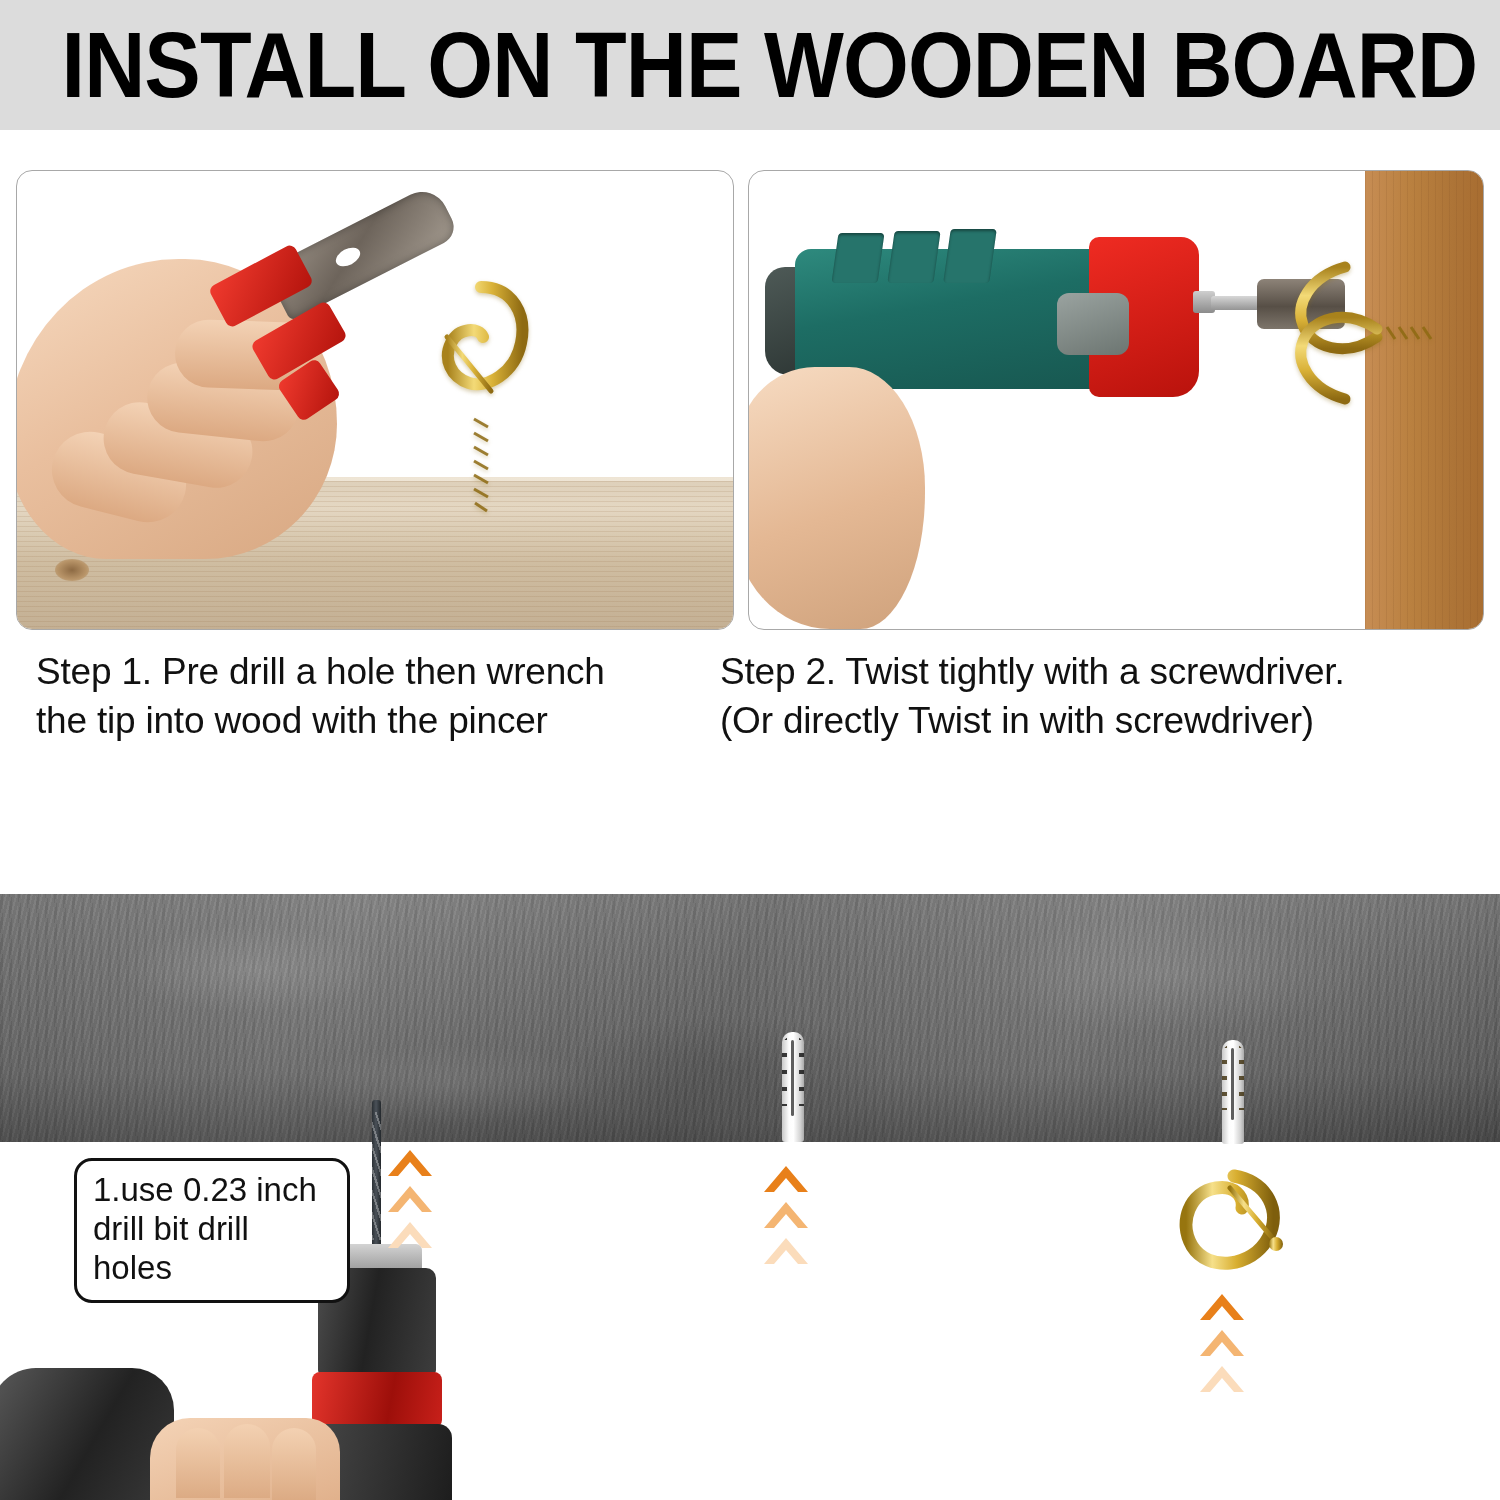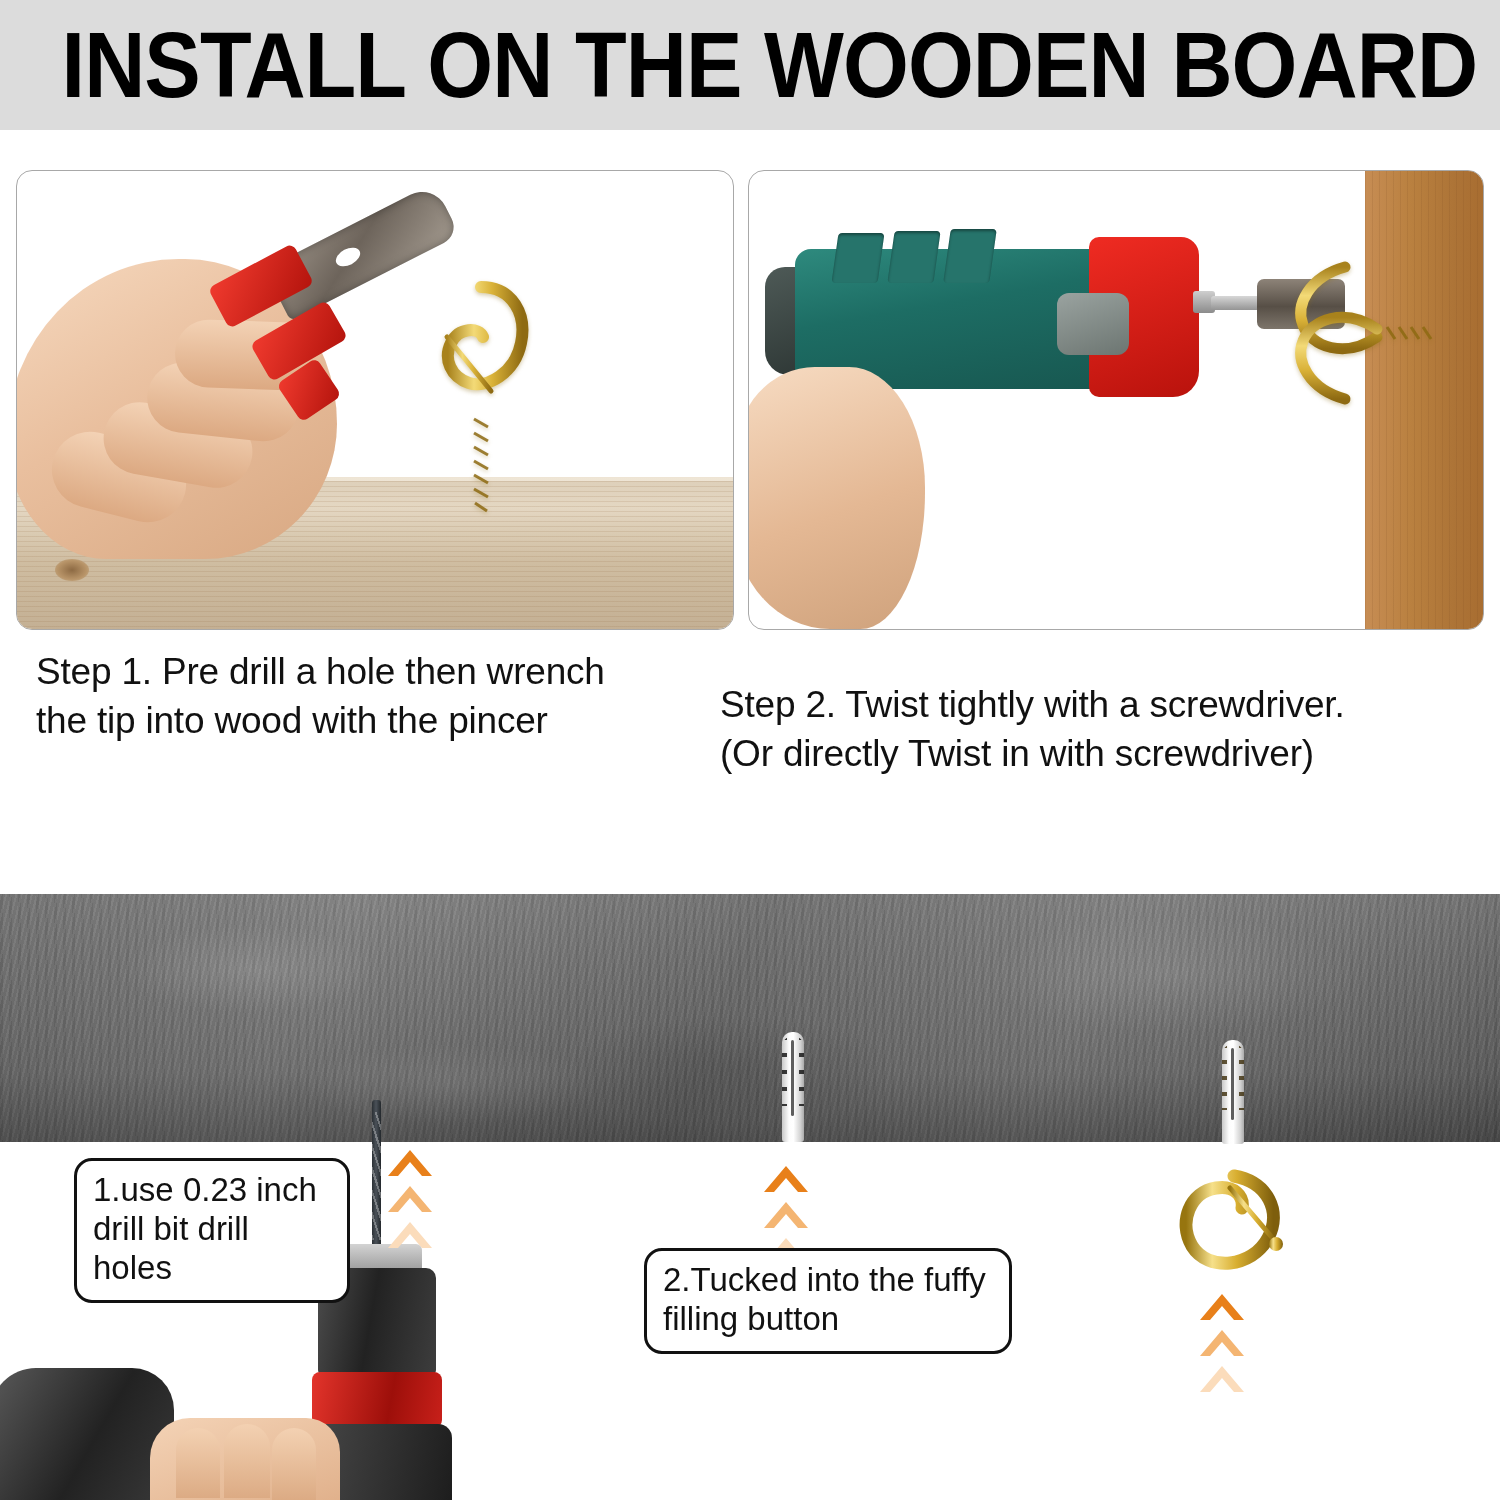--- a/index.html
+++ b/index.html
@@ -258,21 +258,21 @@
   
   .caption {
     position:absolute;
     color:#111;
     font-size:37px;
     line-height:1.32;
     white-space:pre-line;
     letter-spacing:-0.2px;
   }
   #cap-1 { left:20px; top:648px; width:690px;margin-left:16px; }
-  #cap-2 { left:720px; top:648px; width:770px;margin-top:33px; }
+  #cap-2 { left:720px; top:648px; width:770px; }
 </style>
 </head>
 <body>
 
 <div class="page">
 
   <div class="band" id="band-wood">
     <div class="band-title">INSTALL ON THE WOODEN BOARD</div>
   </div>
 
@@ -431,17 +431,15 @@
     <svg class="chev" viewBox="0 0 48 112" width="48" height="112">
       <path d="M24 4 L46 30 L36 30 L24 16 L12 30 L2 30 Z" fill="#e8801a"></path>
       <path d="M24 40 L46 66 L36 66 L24 52 L12 66 L2 66 Z" fill="#f4b572"></path>
       <path d="M24 76 L46 102 L36 102 L24 88 L12 102 L2 102 Z" fill="#fbdcbb"></path>
     </svg>
   </div>
 
   <div class="callout" id="callout-1" style="left:74px; top:1158px; width:276px;">1.use 0.23 inch
 drill bit drill holes</div>
 
-  <div class="callout" id="callout-2" style="left:644px; top:1248px; width:368px;">2.Tucked into the fuffy
-filling button</div>
 
 
 </div>
 
 </body></html>

